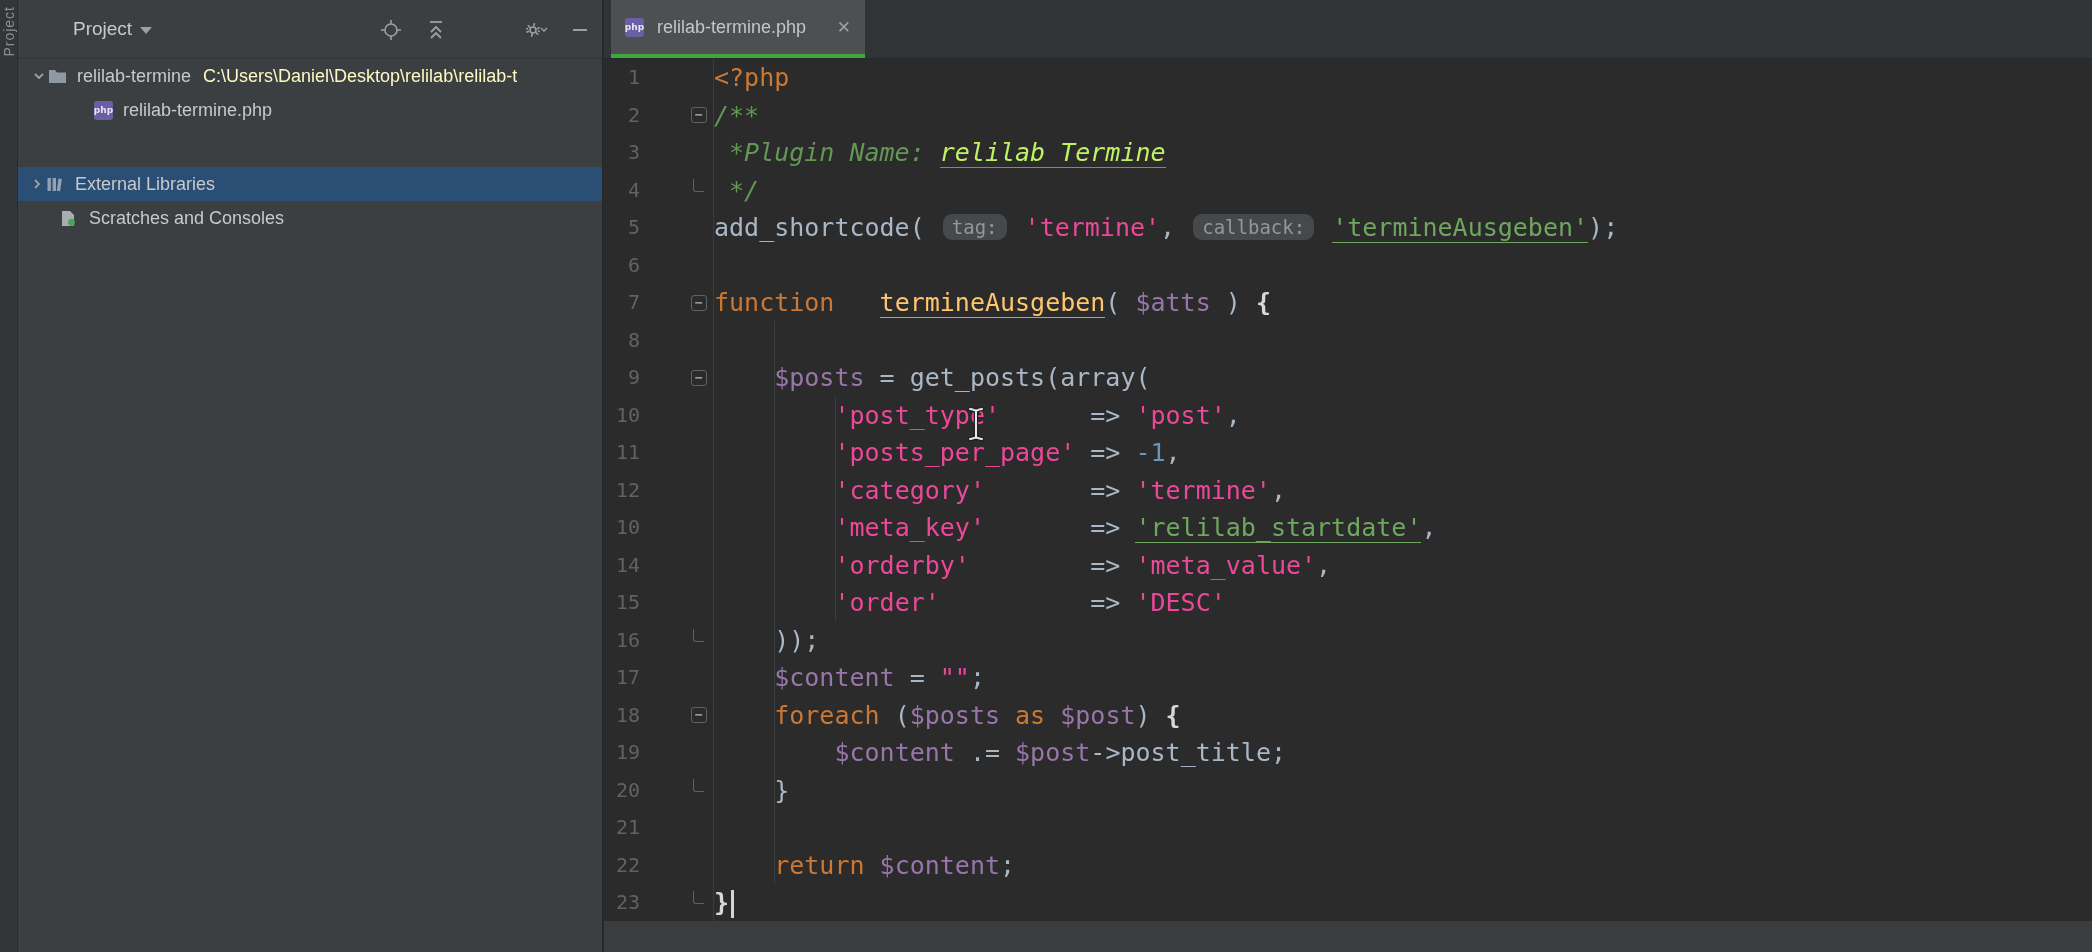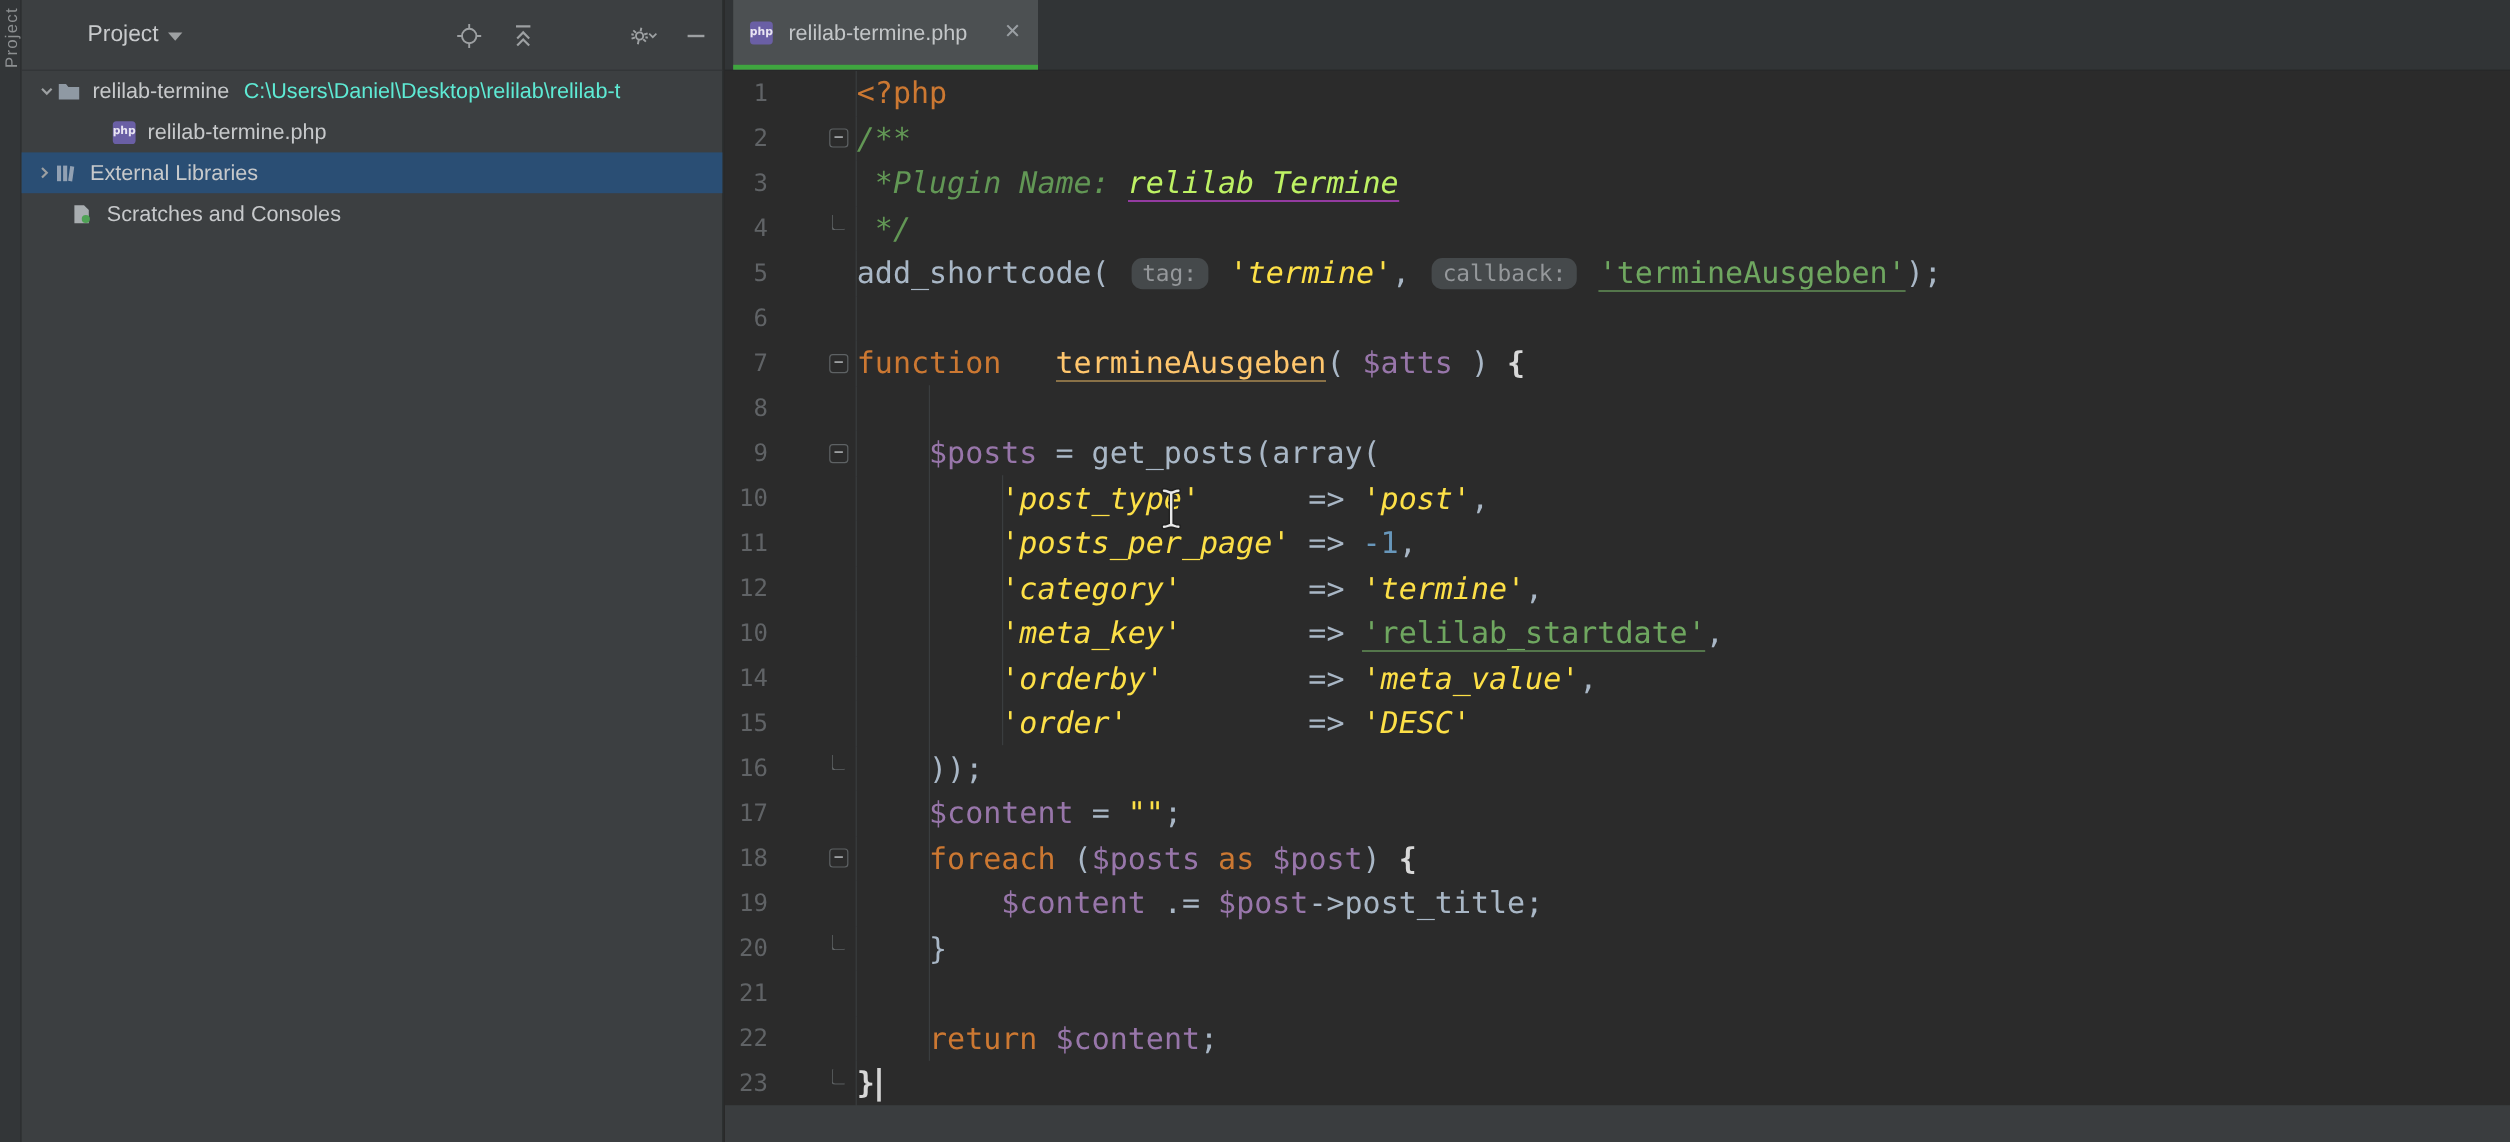--- a/index.html
+++ b/index.html
@@ -38,25 +38,25 @@
   #icon-locate   { left:360px; }
   #icon-collapse { left:405px; }
   #icon-gear     { left:505px; }
   #icon-hide     { left:549px; }
 
   #tree { padding-top:0; }
   .tree-row {
     position:relative; height:34px; display:flex; align-items:center;
     font-size:18px; color:#bbbbbb; white-space:nowrap; overflow:hidden; cursor:pointer;
   }
-  .tree-row.selected { background:#2a4e74; }
+  .tree-row.selected { background:#2a4e74;margin-top:40px; }
   .chev { width:18px; display:flex; justify-content:center; flex:0 0 18px; }
   .ticon { width:22px; height:20px; display:flex; align-items:center; margin-right:7px; flex:0 0 22px; }
   .tlabel { color:#c7c9cb; }
-  .tpath { color:#5eead4; margin-left:12px; overflow:hidden; }
+  .tpath { color:#fef9c3; margin-left:12px; overflow:hidden; }
   .php-badge {
     width:19px; height:19px; border-radius:3px; background:#6a5fa5;
     color:#e8e4f2; font-size:9px; font-weight:bold; display:flex; align-items:center; justify-content:center;
     font-family:"DejaVu Sans",sans-serif;
   }
 
   
   #editor { position:absolute; left:604px; top:0; right:0; height:952px; background:#2b2b2b; }
   #tabbar {
     position:relative; height:59px; background:#313436;
@@ -90,21 +90,21 @@
   .fold-end {
     width:11px; height:13px; border-left:1px solid #5e6264; border-bottom:1px solid #5e6264;
     border-bottom-left-radius:3px; margin:0 4px 10px 0; cursor:pointer;
   }
   .codetext {
     white-space:pre; font:25px/37.5px "DejaVu Sans Mono",monospace; color:#a9b7c6;text-align:right;
   }
   .tk-kw    { color:#cc7832; }
   .tk-cmt   { color:#629755; font-style:italic; }
   .tk-cmtu  { color:#bef264; font-style:italic; border-bottom:1px solid #d946ef; }
-  .tk-str   { color:#fde047;font-style:italic; }
+  .tk-str   { color:#ec4899; }
   .tk-stru  { color:#6fa760; border-bottom:1px solid #6fa760; }
   .tk-var   { color:#9876aa; }
   .tk-num   { color:#6897bb; }
   .tk-txt   { color:#a9b7c6; }
   .tk-fnu   { color:#ffc66d; border-bottom:1px solid #c7a05a;margin-top:48px; }
   .tk-brace { color:#d8d8d8; font-weight:bold; }
   .tk-hint  {
     display:inline-block; font-size:19px; line-height:24px; padding:1px 9px;
     background:#45494b; color:#95989b; border-radius:9px; margin:0 3px;
     vertical-align:2px;

